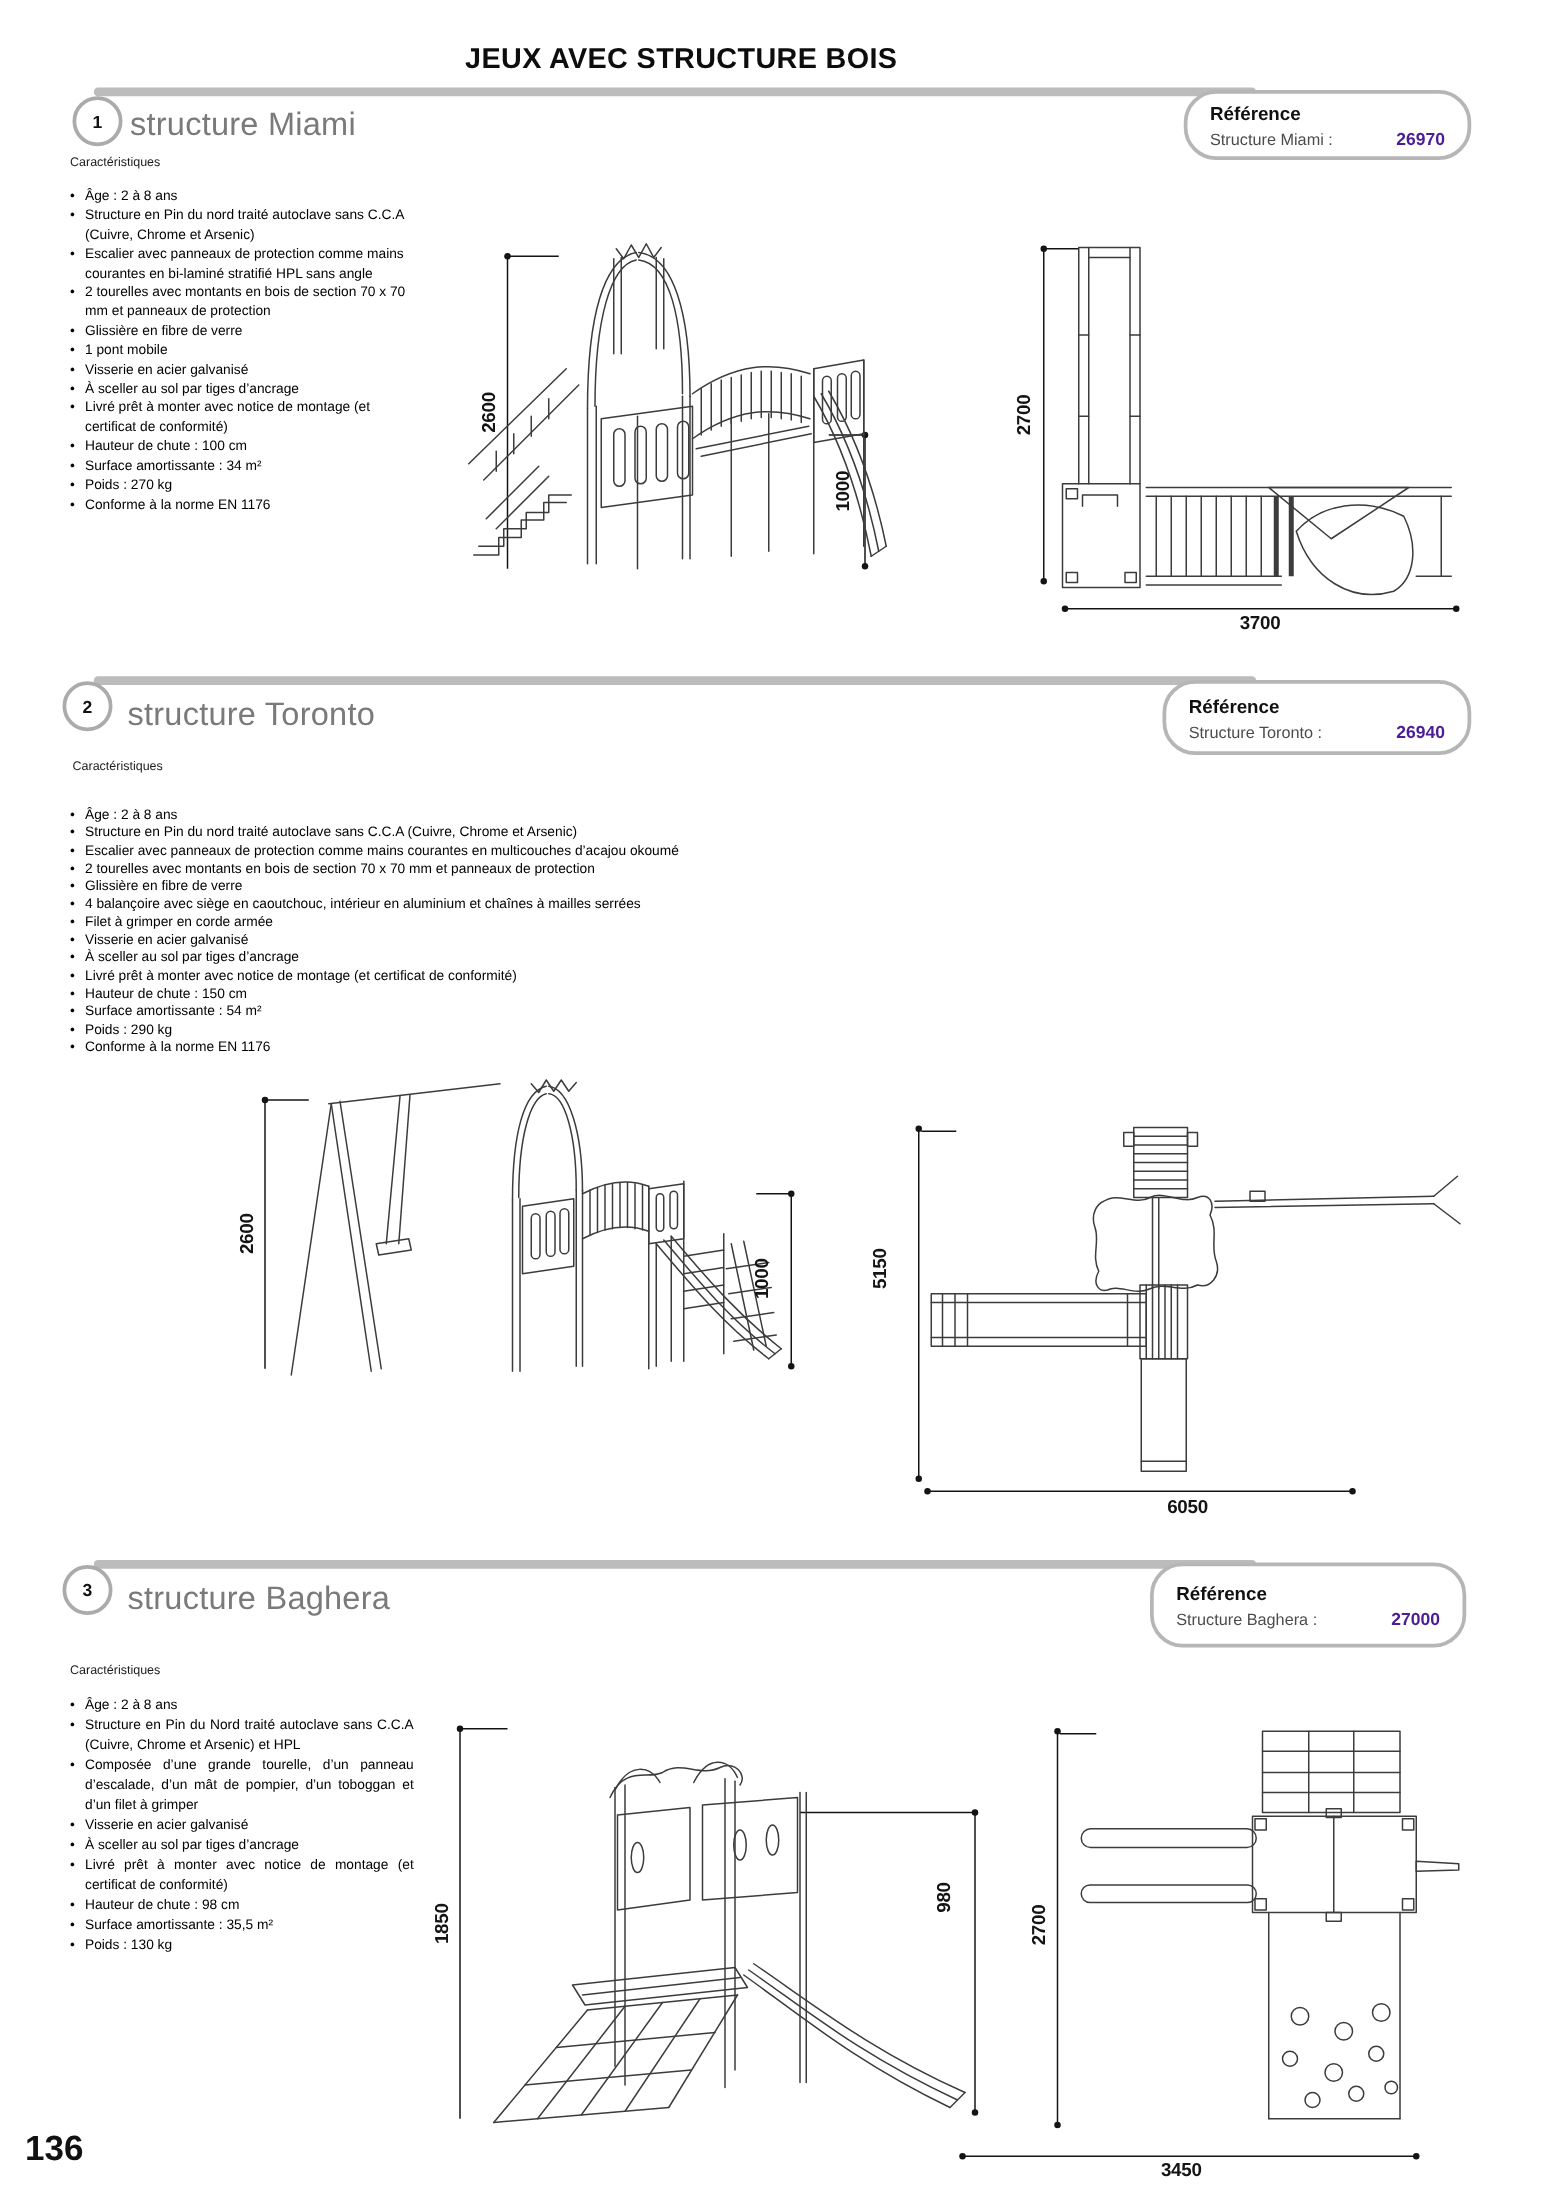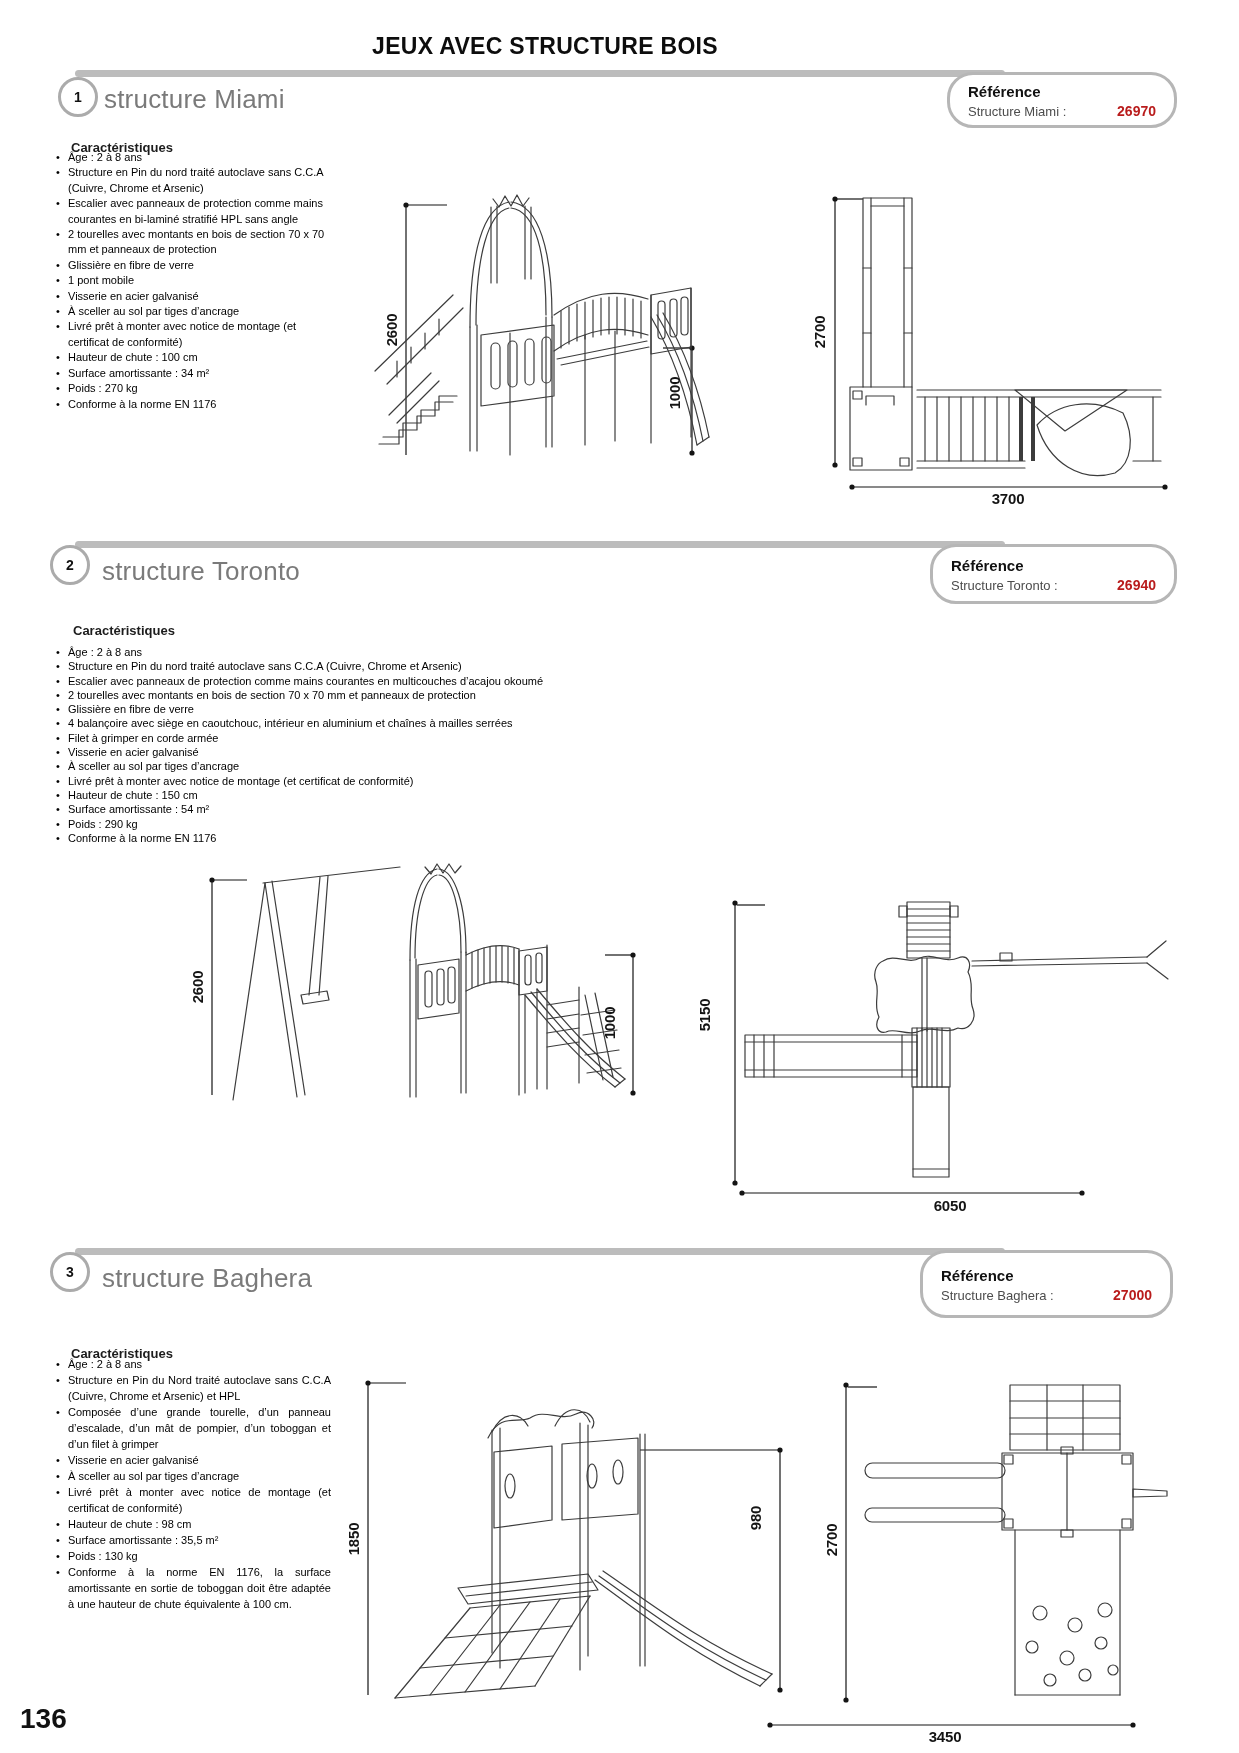--- a/index.html
+++ b/index.html
@@ -9,22 +9,22 @@
         font-size:23px;font-weight:bold;letter-spacing:0.3px;color:#0d0d0d;}
   .sec-bar{position:absolute;height:7px;background:#bcbcbc;border-radius:4px;}
   .badge{position:absolute;width:40px;height:40px;border:3.5px solid #ababab;border-radius:50%;
         background:#fff;display:flex;align-items:center;justify-content:center;
         font-weight:bold;font-size:14px;color:#111;box-sizing:border-box;}
   .sec-title{position:absolute;margin:0;font-size:26px;font-weight:normal;color:#7a7a7a;letter-spacing:0.2px;}
   .ref-box{position:absolute;background:#fff;border:3.5px solid #b6b6b6;border-radius:26px;
         box-sizing:border-box;padding:7px 18px 5px;display:flex;flex-direction:column;justify-content:center;gap:3px;}
   .ref-label{font-weight:bold;font-size:15px;color:#111;}
   .ref-row{display:flex;align-items:baseline;font-size:13px;color:#4c4c4c;}
-  .ref-code{margin-left:auto;font-weight:bold;font-size:14px;color:#b91c1c;}
-  .char-label{position:absolute;margin:16px;font-size:13px;font-weight:bold;color:#1c1c1c;}
+  .ref-code{margin-left:auto;font-weight:bold;font-size:14px;color:#4c1d95;}
+  .char-label{position:absolute;margin:1px;font-size:10px;font-weight:normal;color:#1c1c1c;}
   .bullets{position:absolute;list-style:none;margin:0;padding:0;font-size:11px;line-height:15.4px;color:#000000;}
   .bullets li{position:relative;padding-left:13px;}
   .bullets li::before{content:"\2022";position:absolute;left:1px;}
   .bullets.wide{line-height:14.3px;}
   .bullets.justify{text-align:justify;line-height:16px;}
   .fig{position:absolute;}
   .fig svg{position:absolute;left:0;top:0;overflow:visible;}
   .fig svg .art *{stroke:#3c3c3c;stroke-width:1.2;fill:none;stroke-linecap:round;stroke-linejoin:round;}
   .fig svg .art .fill{fill:#3c3c3c;stroke:none;}
   .fig svg .dims line{stroke:#141414;stroke-width:1.2;}
@@ -361,21 +361,20 @@
   <ul class="bullets justify" style="left:55px;top:1356px;width:276px">
       <li>Âge : 2 à 8 ans</li>
       <li>Structure en Pin du Nord traité autoclave sans C.C.A (Cuivre, Chrome et Arsenic) et HPL</li>
       <li>Composée d’une grande tourelle, d’un panneau d’escalade, d’un mât de pompier, d’un toboggan et d’un filet à grimper</li>
       <li>Visserie en acier galvanisé</li>
       <li>À sceller au sol par tiges d’ancrage</li>
       <li>Livré prêt à monter avec notice de montage (et certificat de conformité)</li>
       <li>Hauteur de chute : 98 cm</li>
       <li>Surface amortissante : 35,5 m²</li>
       <li>Poids : 130 kg</li>
-      <li>Conforme à la norme EN 1176, la surface amortissante en sortie de toboggan doit être adaptée à une hauteur de chute équivalente à 100 cm.</li>
     </ul>
 
   <div class="fig" style="left:340px;top:1368px;width:480px;height:335px">
     <svg width="480" height="335" viewBox="0 0 480 335">
       <g class="dims">
         <line x1="28" y1="15" x2="28" y2="327"></line>
           <circle cx="28" cy="15" r="2.6"></circle>
         <line x1="30" y1="15" x2="66" y2="15"></line>
         <line x1="440" y1="82" x2="440" y2="322"></line>
           <circle cx="440" cy="82" r="2.6"></circle>

